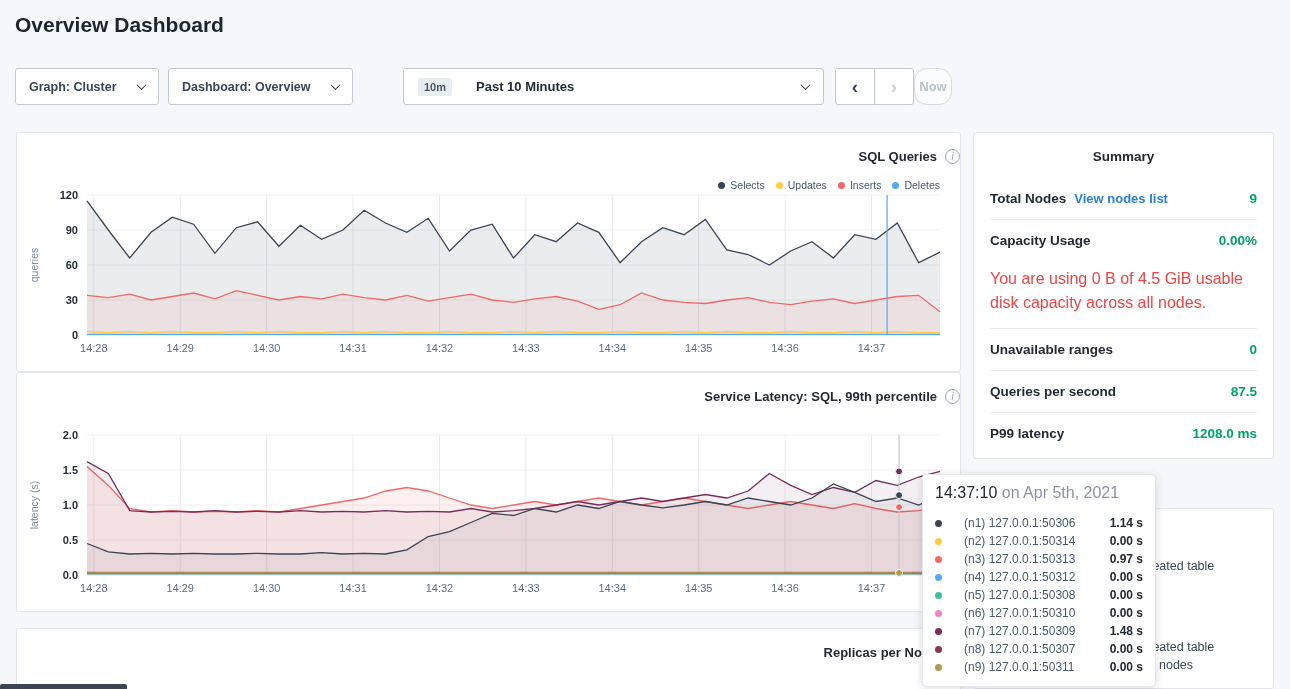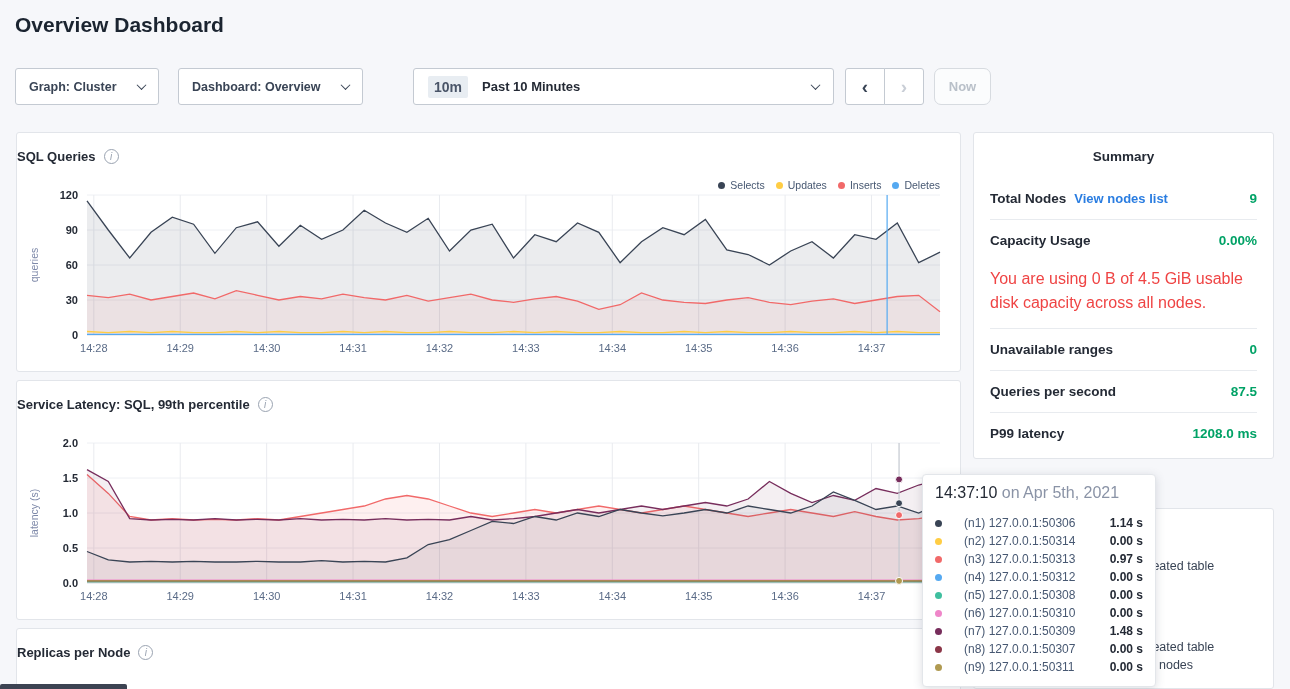--- a/index.html
+++ b/index.html
@@ -3,37 +3,37 @@
 <meta charset="utf-8">
 <style>
   *{box-sizing:border-box;margin:0;padding:0}
   html,body{width:1290px;height:689px}
   body{position:relative;background:#f6f7fa;font-family:"Liberation Sans",sans-serif;color:#242a35;overflow:hidden}
   .page-title{position:absolute;left:15px;top:13px;font-size:21px;font-weight:600;color:#1b2430}
   .controls{position:absolute;left:15px;top:68px;display:flex;align-items:stretch;height:37px}
   button{font-family:inherit}
   .dd{display:flex;align-items:center;justify-content:space-between;background:#fff;border:1px solid #c4cad2;border-radius:3px;padding:0 13px;font-size:12.5px;cursor:pointer}
   .dd .dd-text{color:#394455;font-weight:bold}
-  .dd1{width:144px;margin-right:19px}
+  .dd1{width:144px;margin-right:9px}
   .dd2{width:185px;margin-right:50px}
   .chev{width:7px;height:7px;border-right:1.5px solid #394455;border-bottom:1.5px solid #394455;transform:rotate(45deg) translate(-1px,-1px);display:inline-block}
   .timepicker{display:flex;align-items:center;width:421px;background:#fff;border:1px solid #c4cad2;border-radius:3px;padding:0 14px;cursor:pointer;margin-right:11px}
-  .tp-badge{background:#e8edf2;border-radius:2px;padding:3px 6px;font-size:14px;font-weight:bold;color:#4a5568;margin-right:14px}
+  .tp-badge{background:#e8edf2;border-radius:2px;padding:3px 6px;font-size:11px;font-weight:bold;color:#4a5568;margin-right:24px}
   .tp-label{font-size:13px;font-weight:bold;color:#242a35}
   .timepicker .chev{margin-left:auto}
   .nav-btn{width:40px;background:#fff;border:1px solid #c4cad2;font-size:19px;font-weight:bold;color:#394455;display:flex;align-items:center;justify-content:center;cursor:pointer}
   .nav-btn.first{border-radius:3px 0 0 3px}
   .nav-btn.second{border-radius:0 3px 3px 0;margin-left:-1px}
   .nav-btn.disabled{color:#c9ced6;cursor:default}
-  .now-btn{margin-left:10px;width:57px;background:#fbfcfd;border:1px solid #d7dbe0;border-radius:7px;color:#b9c0c9;font-size:13px;font-weight:bold;cursor:default}
+  .now-btn{margin-left:0;width:38px;background:#fbfcfd;border:1px solid #d7dbe0;border-radius:13px;color:#b9c0c9;font-size:13px;font-weight:bold;cursor:default}
   .chart-card{position:absolute;left:16px;width:945px;background:#fff;border:1px solid #e2e5ea;border-radius:3px}
   #card-sql{top:132px;height:240px}
-  #card-latency{top:380px;height:240px}
+  #card-latency{top:372px;height:240px}
   #card-replicas{top:628px;height:100px}
-  .chart-title-row{display:flex;justify-content:flex-start;align-items:center;gap:8px;padding-top:16px}
+  .chart-title-row{display:flex;justify-content:flex-end;align-items:center;gap:8px;padding-top:16px}
   .chart-title{font-size:13px;font-weight:bold;color:#242a35}
   .info-icon{width:15px;height:15px;border:1px solid #9aa3b1;border-radius:50%;color:#9aa3b1;font-size:10px;line-height:13px;text-align:center;font-style:italic;cursor:pointer;flex:none}
   .legend{position:absolute;top:46px;right:20px;display:flex;gap:11px;align-items:center}
   .legend-item{display:flex;align-items:center;gap:5px;font-size:10.5px;color:#475872}
   .dot{width:7px;height:7px;border-radius:50%;flex:none}
   svg.plot{position:absolute;left:6px;top:52px}
   .sidebar-card{position:absolute;left:973px;width:301px;background:#fff;border:1px solid #e2e5ea;border-radius:3px}
   #summary-card{top:132px;padding:0 16px}
   .summary-title{text-align:center;font-size:13.5px;font-weight:bold;padding:16px 0 14px}
   .sum-section{border-bottom:1px solid #e8ebef;padding:13px 0}

